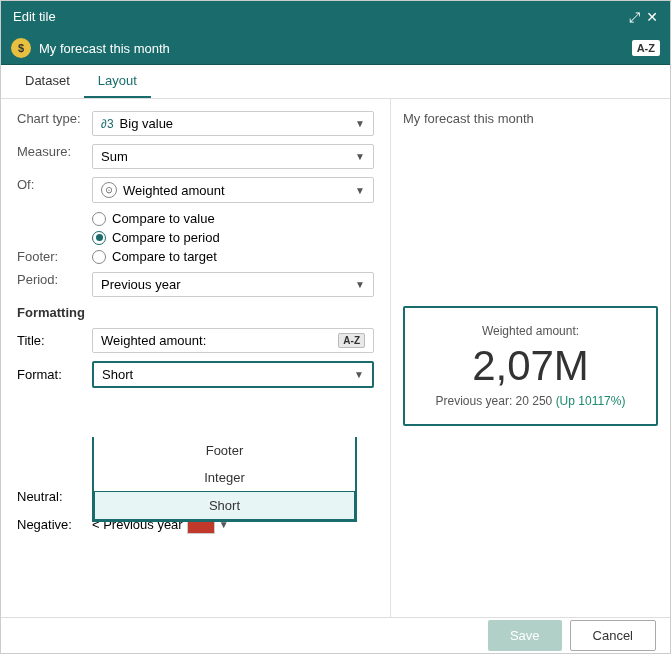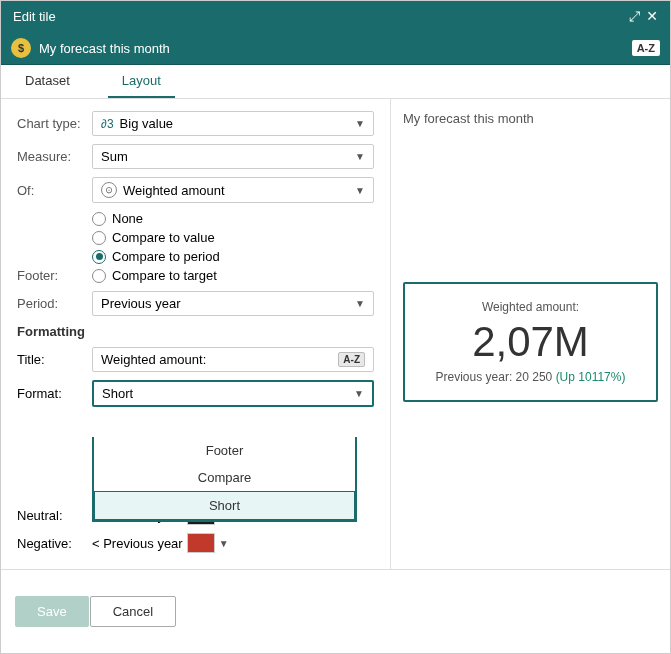--- a/index.html
+++ b/index.html
@@ -13,21 +13,21 @@
       display: flex;
       flex-direction: column;
       overflow: hidden;
     }
 
     .modal-header {
       background: #1a6b6b;
       color: #fff;
       padding: 8px 12px;
       display: flex;
-      align-items: flex-start;
+      align-items: center;
       justify-content: space-between;
     }
 
     .modal-header-title {
       font-size: 13px;
       font-weight: normal;
     }
 
     .modal-header-controls {
       display: flex;
@@ -80,21 +80,20 @@
       font-size: 11px;
       font-weight: bold;
       cursor: pointer;
     }
 
     .tabs {
       display: flex;
       border-bottom: 1px solid #ddd;
       padding: 0 10px;
       background: #fff;
-      gap: 24px;
     }
 
     .tab {
       padding: 8px 14px;
       cursor: pointer;
       color: #333;
       font-size: 13px;
       border-bottom: 2px solid transparent;
     }
 
@@ -113,21 +112,21 @@
     .left-panel {
       width: 390px;
       padding: 12px 16px;
       overflow-y: auto;
       border-right: 1px solid #e0e0e0;
       position: relative;
     }
 
     .form-row {
       display: flex;
-      align-items: center;
+      align-items: flex-start;
       margin-bottom: 8px;
     }
 
     .form-label {
       width: 75px;
       color: #555;
       font-size: 13px;
       flex-shrink: 0;
     }
 
@@ -326,22 +325,23 @@
       color: #555;
       margin-top: 4px;
     }
 
     .preview-footer .up {
       color: #1a8a6b;
     }
 
     .footer-buttons {
       display: flex;
-      padding: 26px 14px;
-      gap: 1px;
+      justify-content: flex-end;
+      padding: 2px 14px;
+      gap: 8px;
       border-top: 1px solid #ddd;
     }
 
     .btn-save {
       background: #b0d0c8;
       color: #fff;
       border: none;
       padding: 7px 22px;
       border-radius: 2px;
       cursor: pointer;
@@ -438,24 +438,20 @@
             <span class="chevron">▼</span>
           </div>
         </div>
       </div>
 
       <div class="form-row" style="align-items:flex-end;">
         <span class="form-label">Footer:</span>
         <div class="radio-group">
           <div class="radio-row">
             <div class="radio-btn"></div>
-            <span>None</span>
-          </div>
-          <div class="radio-row">
-            <div class="radio-btn"></div>
             <span>Compare to value</span>
           </div>
           <div class="radio-row">
             <div class="radio-btn checked"></div>
             <span>Compare to period</span>
           </div>
           <div class="radio-row">
             <div class="radio-btn"></div>
             <span>Compare to target</span>
           </div>
@@ -489,21 +485,21 @@
             <span>Short</span>
             <span class="chevron">▼</span>
           </div>
         </div>
 
         <div class="dropdown-menu">
           <div class="dropdown-item">
             <span>Footer</span>
           </div>
           <div class="dropdown-item">
-            <span>Compare</span>
+            <span>Integer</span>
           </div>
           <div class="dropdown-item selected">
             <span>Short</span>
           </div>
         </div>
 
         <div style="height: 90px;"></div>
 
         <div class="diff-style-row">
           <span class="format-label">Neutral:</span>

